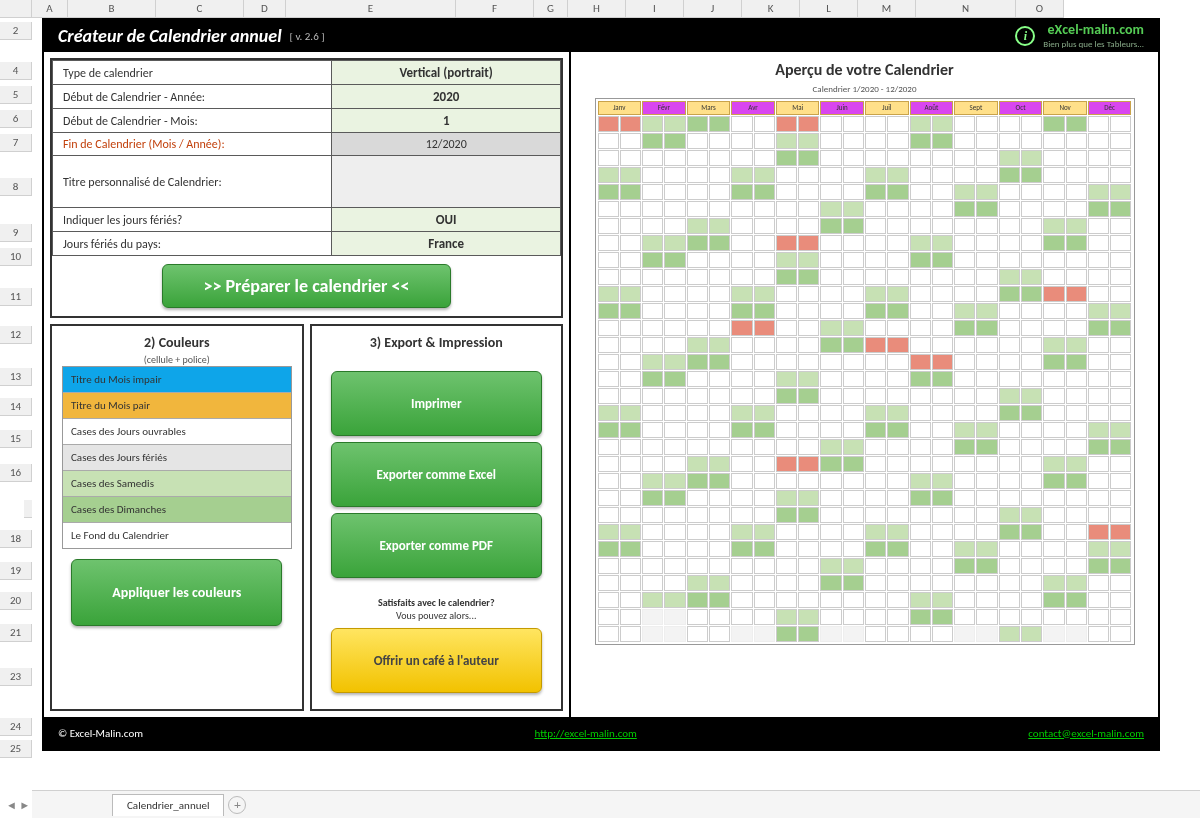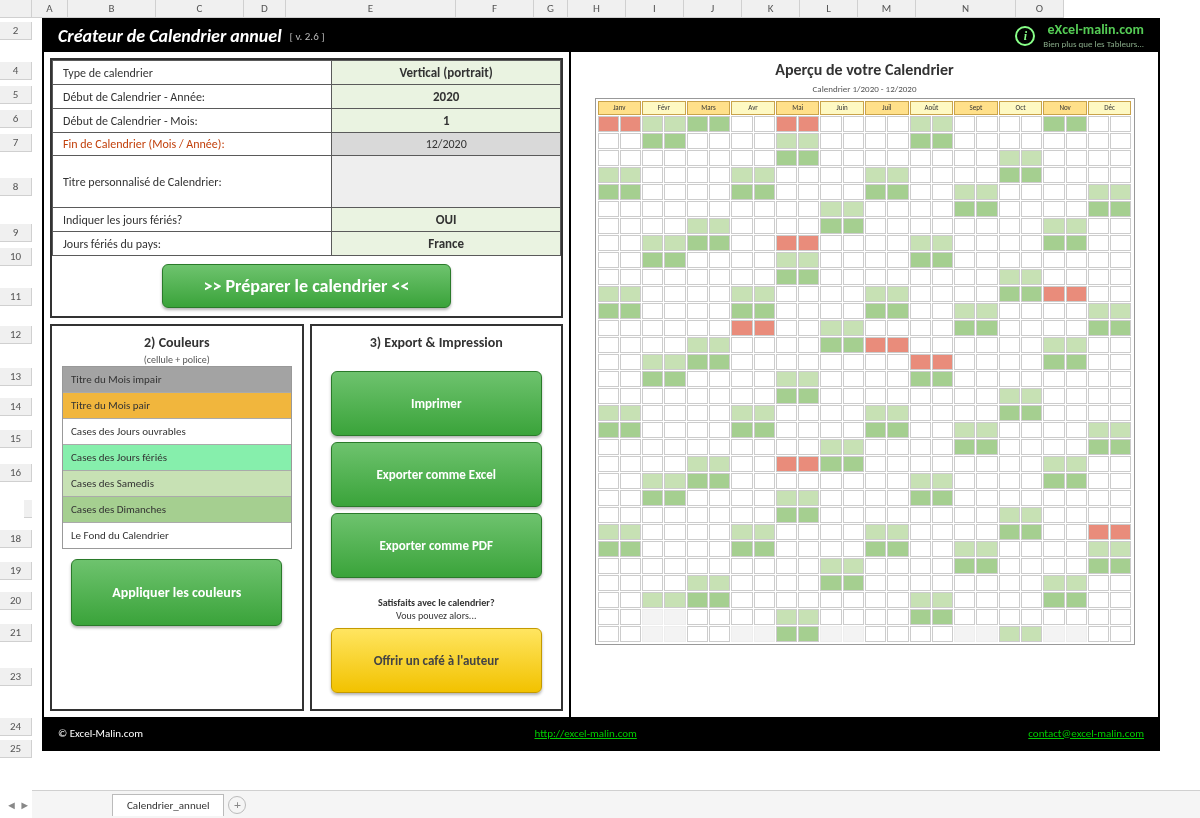--- a/index.html
+++ b/index.html
@@ -179,21 +179,21 @@
   .mh {
     grid-column: span 2;
     height: 14px;
     background: #ffe08a;
     border: 1px solid #c9a34b;
     font-size: 7px;
     text-align: center;
     line-height: 12px;
     overflow: hidden;
   }
-  .mh.even { background: #fef9c3; text-align: center; }
+  .mh.even { background: #d946ef; text-align: center; }
   .cell {
     height: 16px;
     border: 1px solid #ccc;
     background: #fff;
   }
   .c-g { background: #c7e1b4; }
   .c-dg { background: #a5cf90; }
   .c-r { background: #e98c7b; }
   
   .tabbar {
@@ -334,24 +334,24 @@
           <div class="btnrow">
             <span class="btn btn-big">&gt;&gt;  Préparer le calendrier  &lt;&lt;</span>
           </div>
         </div>
 
         <div class="twocol">
           <div class="panel">
             <div class="sec-title">2) Couleurs</div>
             <div class="sec-sub">(cellule + police)</div>
             <div class="color-list" id="color-list">
-                <div class="color-row" style="background: #a3a3a3;">Titre du Mois impair</div>
+                <div class="color-row" style="background: #0ea5e9;">Titre du Mois impair</div>
                 <div class="color-row" style="background: rgb(241, 182, 61);">Titre du Mois pair</div>
                 <div class="color-row" style="background: rgb(255, 255, 255);">Cases des Jours ouvrables</div>
-                <div class="color-row" style="background: #86efac;">Cases des Jours fériés</div>
+                <div class="color-row" style="background: #e5e5e5;">Cases des Jours fériés</div>
                 <div class="color-row" style="background: rgb(199, 225, 180);">Cases des Samedis</div>
                 <div class="color-row" style="background: rgb(165, 207, 144);">Cases des Dimanches</div>
                 <div class="color-row" style="background: rgb(255, 255, 255);">Le Fond du Calendrier</div>
               </div>
             <div style="text-align:center; margin-top:10px;">
               <span class="btn" style="width:92%; display:inline-block;">Appliquer les couleurs</span>
             </div>
           </div>
 
           <div class="panel export-col">

